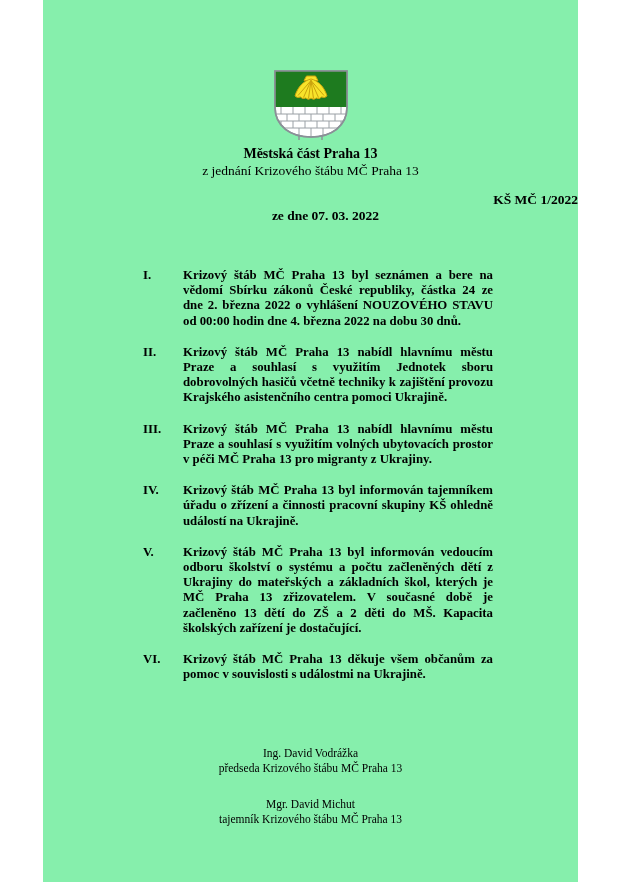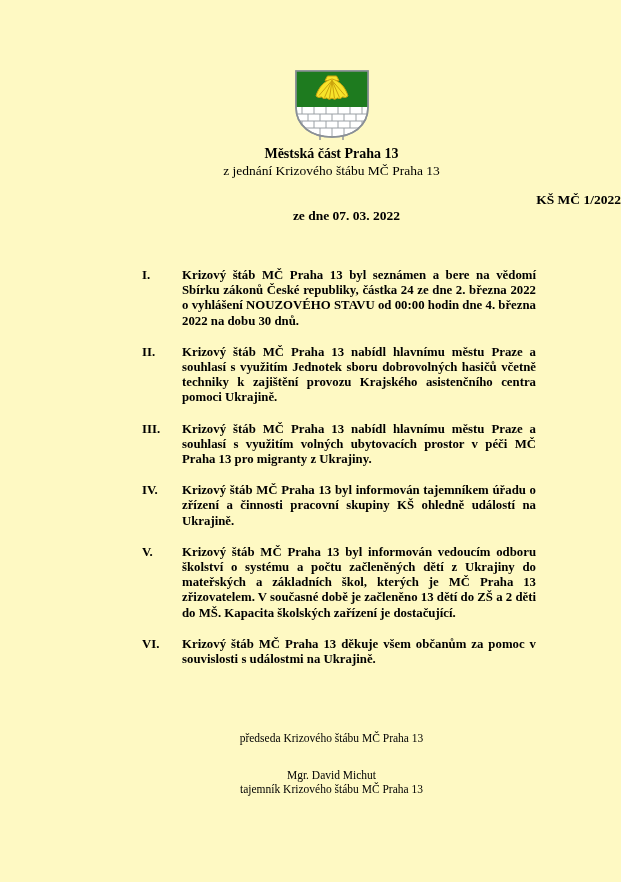--- a/index.html
+++ b/index.html
@@ -3,26 +3,25 @@
 <meta charset="utf-8">
 <style>
   * { margin: 0; padding: 0; box-sizing: border-box; }
   html, body { background: #ffffff; }
   body {
     font-family: "Liberation Serif", "DejaVu Serif", serif;
     color: #000000;
   }
   .page {
     position: relative;
-    width: 621px;
+    width: 535px;
     height: 882px;
     margin: 0 auto;
-    background: #fef9c3;
+    background: #86efac;
     overflow: hidden;
-    padding-left: 42px;
   }
   .crest-wrap {
     padding-top: 68px;
     display: flex;
     justify-content: center;
   }
   .municipality {
     margin-top: 4px;
     text-align: center;
     font-weight: bold;
@@ -186,20 +185,21 @@
       <span class="item-text">Krizový štáb MČ Praha 13 byl informován vedoucím odboru školství o systému a počtu začleněných dětí z Ukrajiny do mateřských a základních škol, kterých je MČ Praha 13 zřizovatelem. V současné době je začleněno 13 dětí do ZŠ a 2 děti do MŠ. Kapacita školských zařízení je dostačující.</span>
     </div>
     <div class="item">
       <span class="item-num">VI.</span>
       <span class="item-text">Krizový štáb MČ Praha 13 děkuje všem občanům za pomoc v souvislosti s událostmi na Ukrajině.</span>
     </div>
   </div>
 
   <div class="signatures">
     <div class="sig-block">
+      <span class="sig-name">Ing. David Vodrážka</span>
       <span class="sig-role">předseda Krizového štábu MČ Praha 13</span>
     </div>
     <div class="sig-block">
       <span class="sig-name">Mgr. David Michut</span>
       <span class="sig-role">tajemník Krizového štábu MČ Praha 13</span>
     </div>
   </div>
 
 </div>
 

